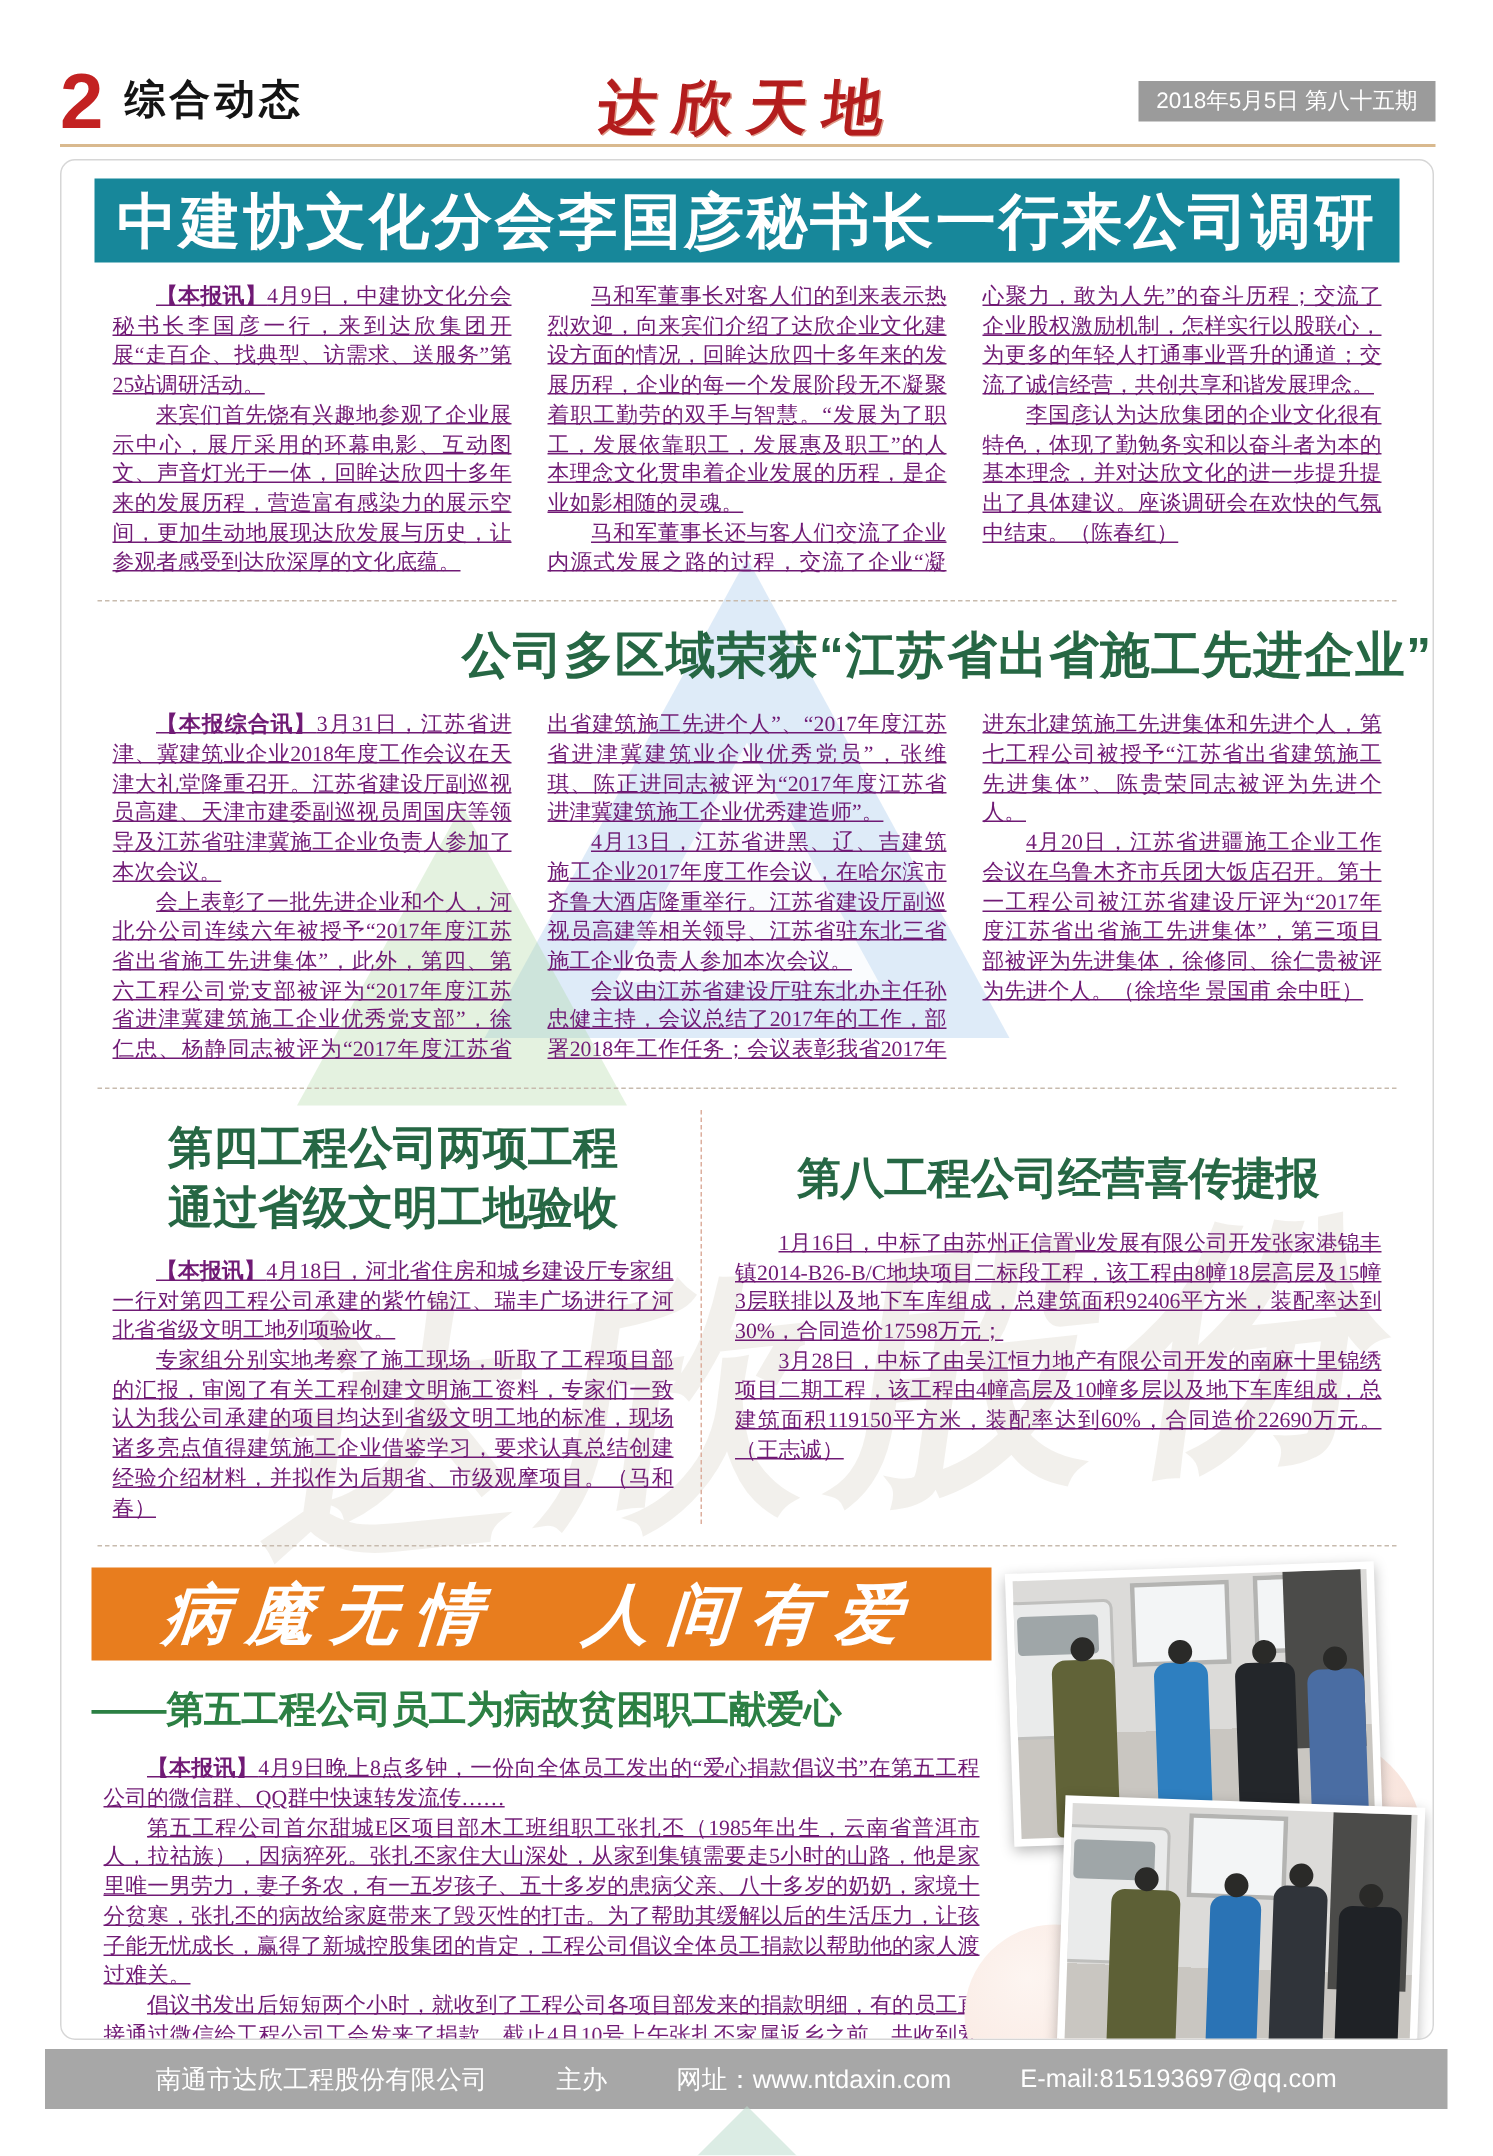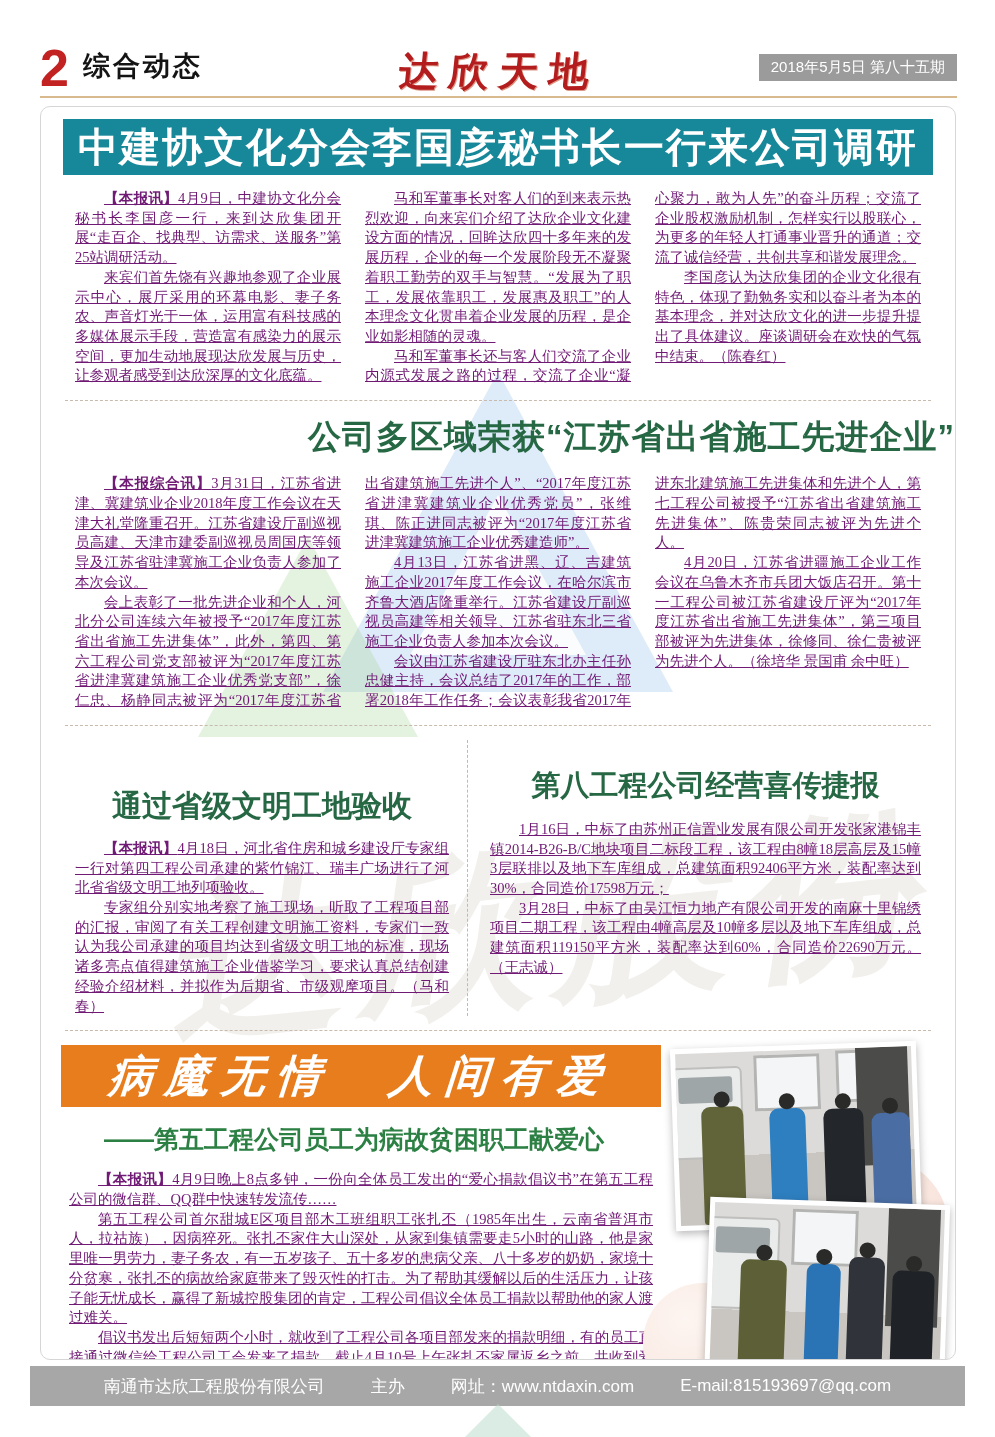--- a/index.html
+++ b/index.html
@@ -65,21 +65,21 @@
               font-family:"Liberation Sans", sans-serif; margin:6px 0 12px; }
   .a4-title { text-align:center; color:#266744; font-size:29px; font-weight:bold;
               font-family:Liberation Serif, serif; margin:26px 0 14px; }
 
   
   .row5 { display:flex; margin:14px 20px 0; }
   .a5-left { width:600px; }
   .a5-banner { height:62px; background:#e87d1e; display:flex; align-items:center; justify-content:center; }
   .a5-banner span { color:#fff; font-size:44px; font-weight:bold; font-style:italic;
                     letter-spacing:12px; font-family:"DejaVu Serif", serif; transform:skewX(-4deg); }
-  .a5-subtitle { text-align:center; color:#2c8044; font-size:25px; font-weight:bold;
+  .a5-subtitle { text-align:left; color:#2c8044; font-size:25px; font-weight:bold;
                  font-family:"Liberation Sans", sans-serif; margin:16px 14px 14px 0; }
   .a5-text { padding:0 8px; }
 
   
   .photos { position:relative; flex:1; margin-left:12px; height:368px; }
   .bubble { position:absolute; border-radius:50%; }
   .bubble-1 { right:-14px; top:110px; width:150px; height:150px;
               background:radial-gradient(circle at 35% 30%, #fdf3ef, #f6dcd2); }
   .bubble-2 { left:-30px; bottom:10px; width:120px; height:120px;
               background:radial-gradient(circle at 35% 30%, #fdf5f1, #f8e3da); }
@@ -136,21 +136,21 @@
     <div class="wm wm-text">达欣股份</div>
 
     <div class="inner">
 
       <section>
         <div class="a1-banner">
           <span>中建协文化分会李国彦秘书长一行来公司调研</span>
         </div>
         <div class="cols3">
           <p class="para"><b>【本报讯】</b><span>4月9日，中建协文化分会秘书长李国彦一行，来到达欣集团开展“走百企、找典型、访需求、送服务”第25站调研活动。</span></p>
-          <p class="para"><span>来宾们首先饶有兴趣地参观了企业展示中心，展厅采用的环幕电影、妻子务农、声音灯光于一体，运用富有科技感的多媒体展示手段，营造富有感染力的展示空间，更加生动地展现达欣发展与历史，让参观者感受到达欣深厚的文化底蕴。</span></p>
+          <p class="para"><span>来宾们首先饶有兴趣地参观了企业展示中心，展厅采用的环幕电影、互动图文、声音灯光于一体，回眸达欣四十多年来的发展历程，营造富有感染力的展示空间，更加生动地展现达欣发展与历史，让参观者感受到达欣深厚的文化底蕴。</span></p>
           <p class="para"><span>马和军董事长对客人们的到来表示热烈欢迎，向来宾们介绍了达欣企业文化建设方面的情况，回眸达欣四十多年来的发展历程，企业的每一个发展阶段无不凝聚着职工勤劳的双手与智慧。“发展为了职工，发展依靠职工，发展惠及职工”的人本理念文化贯串着企业发展的历程，是企业如影相随的灵魂。</span></p>
           <p class="para"><span>马和军董事长还与客人们交流了企业内源式发展之路的过程，交流了企业“凝心聚力，敢为人先”的奋斗历程；交流了企业股权激励机制，怎样实行以股联心，为更多的年轻人打通事业晋升的通道；交流了诚信经营，共创共享和谐发展理念。</span></p>
           <p class="para"><span>李国彦认为达欣集团的企业文化很有特色，体现了勤勉务实和以奋斗者为本的基本理念，并对达欣文化的进一步提升提出了具体建议。座谈调研会在欢快的气氛中结束。（陈春红）</span></p>
         </div>
       </section>
 
       <hr class="dashed-sep">
 
       <section>
         <h2 class="a2-title">公司多区域荣获“江苏省出省施工先进企业”</h2>
@@ -161,21 +161,21 @@
           <p class="para"><span>会议由江苏省建设厅驻东北办主任孙忠健主持，会议总结了2017年的工作，部署2018年工作任务；会议表彰我省2017年进东北建筑施工先进集体和先进个人，第七工程公司被授予“江苏省出省建筑施工先进集体”、陈贵荣同志被评为先进个人。</span></p>
           <p class="para"><span>4月20日，江苏省进疆施工企业工作会议在乌鲁木齐市兵团大饭店召开。第十一工程公司被江苏省建设厅评为“2017年度江苏省出省施工先进集体”，第三项目部被评为先进集体，徐修同、徐仁贵被评为先进个人。（徐培华  景国甫  余中旺）</span></p>
         </div>
       </section>
 
       <hr class="dashed-sep">
 
       <div class="row34">
         <section class="a3">
           <h2 class="a3-title">
-            <br>
+            <span>第四工程公司两项工程</span><br>
             <span>通过省级文明工地验收</span>
           </h2>
           <p class="para"><b>【本报讯】</b><span>4月18日，河北省住房和城乡建设厅专家组一行对第四工程公司承建的紫竹锦江、瑞丰广场进行了河北省省级文明工地列项验收。</span></p>
           <p class="para"><span>专家组分别实地考察了施工现场，听取了工程项目部的汇报，审阅了有关工程创建文明施工资料，专家们一致认为我公司承建的项目均达到省级文明工地的标准，现场诸多亮点值得建筑施工企业借鉴学习，要求认真总结创建经验介绍材料，并拟作为后期省、市级观摩项目。（马和春）</span></p>
         </section>
         <div class="v-divider"></div>
         <section class="a4">
           <h2 class="a4-title">第八工程公司经营喜传捷报</h2>
           <p class="para"><span>1月16日，中标了由苏州正信置业发展有限公司开发张家港锦丰镇2014-B26-B/C地块项目二标段工程，该工程由8幢18层高层及15幢3层联排以及地下车库组成，总建筑面积92406平方米，装配率达到30%，合同造价17598万元；</span></p>
           <p class="para"><span>3月28日，中标了由吴江恒力地产有限公司开发的南麻十里锦绣项目二期工程，该工程由4幢高层及10幢多层以及地下车库组成，总建筑面积119150平方米，装配率达到60%，合同造价22690万元。（王志诚）</span></p>

